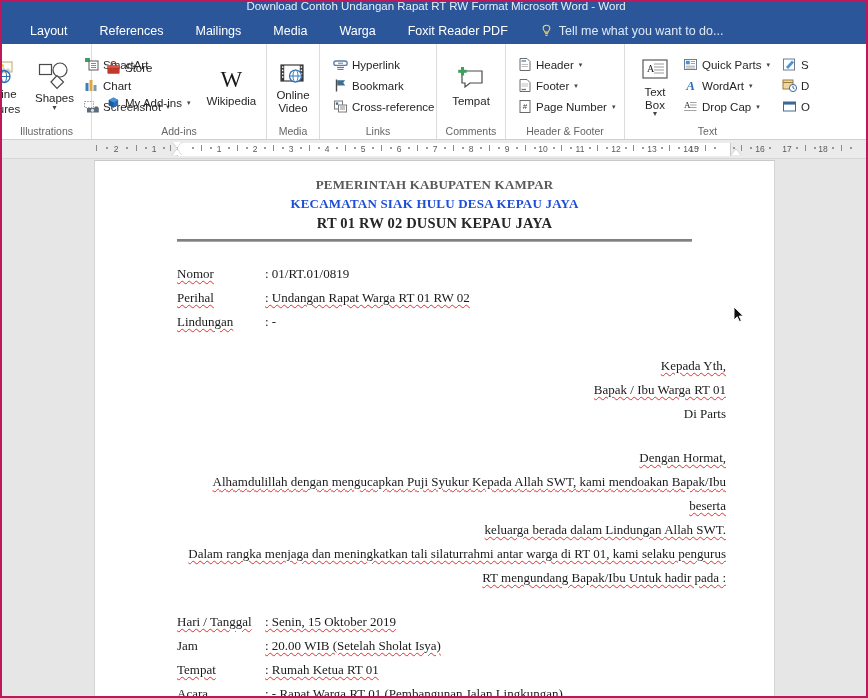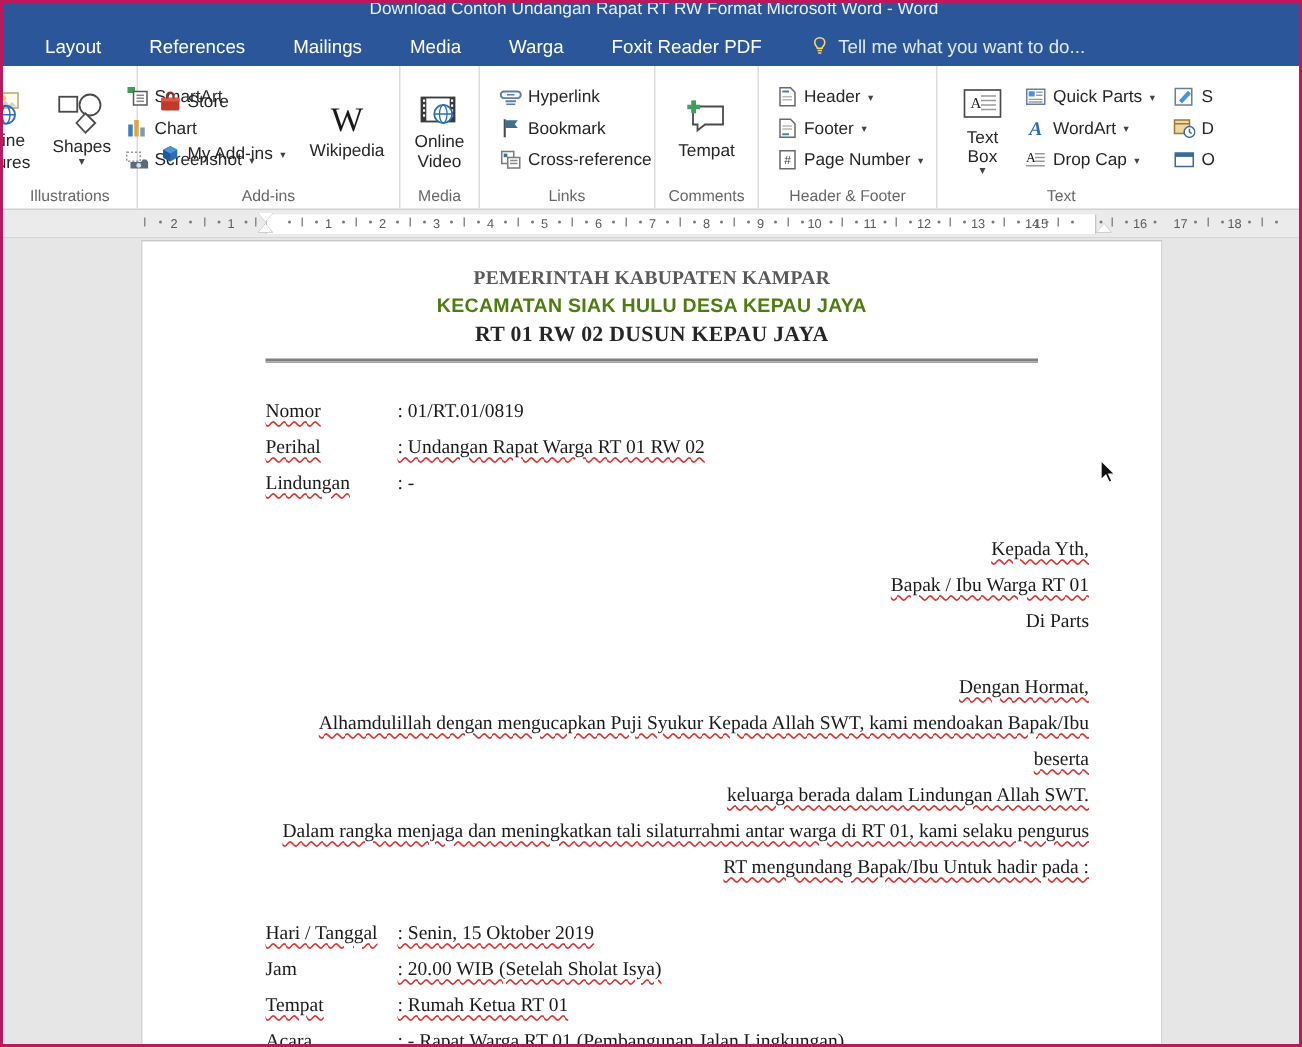--- a/index.html
+++ b/index.html
@@ -162,22 +162,22 @@
   .doc-header {
     text-align: center;
     padding-top: 14px;
   }
   .dh1 {
     font-family: "Liberation Serif", serif;
     font-size: 13px; font-weight: bold; color: #595959;
     letter-spacing: .2px; line-height: 19px;
   }
   .dh2 {
-    font-family: Liberation Sans, sans-serif;
-    font-size: 13px; font-weight: bold; color: #4d7c0f;
+    font-family: Liberation Serif, serif;
+    font-size: 13px; font-weight: bold; color: #1d4ed8;
     letter-spacing: .2px; line-height: 19px;
   }
   .dh3 {
     font-family: "Liberation Serif", serif;
     font-size: 14.5px; font-weight: bold; color: #262626;
     letter-spacing: .2px; line-height: 20px;
   }
   .hrule {
     margin: 6px 82px 0 82px;
     border-top: 2px solid #808080;

